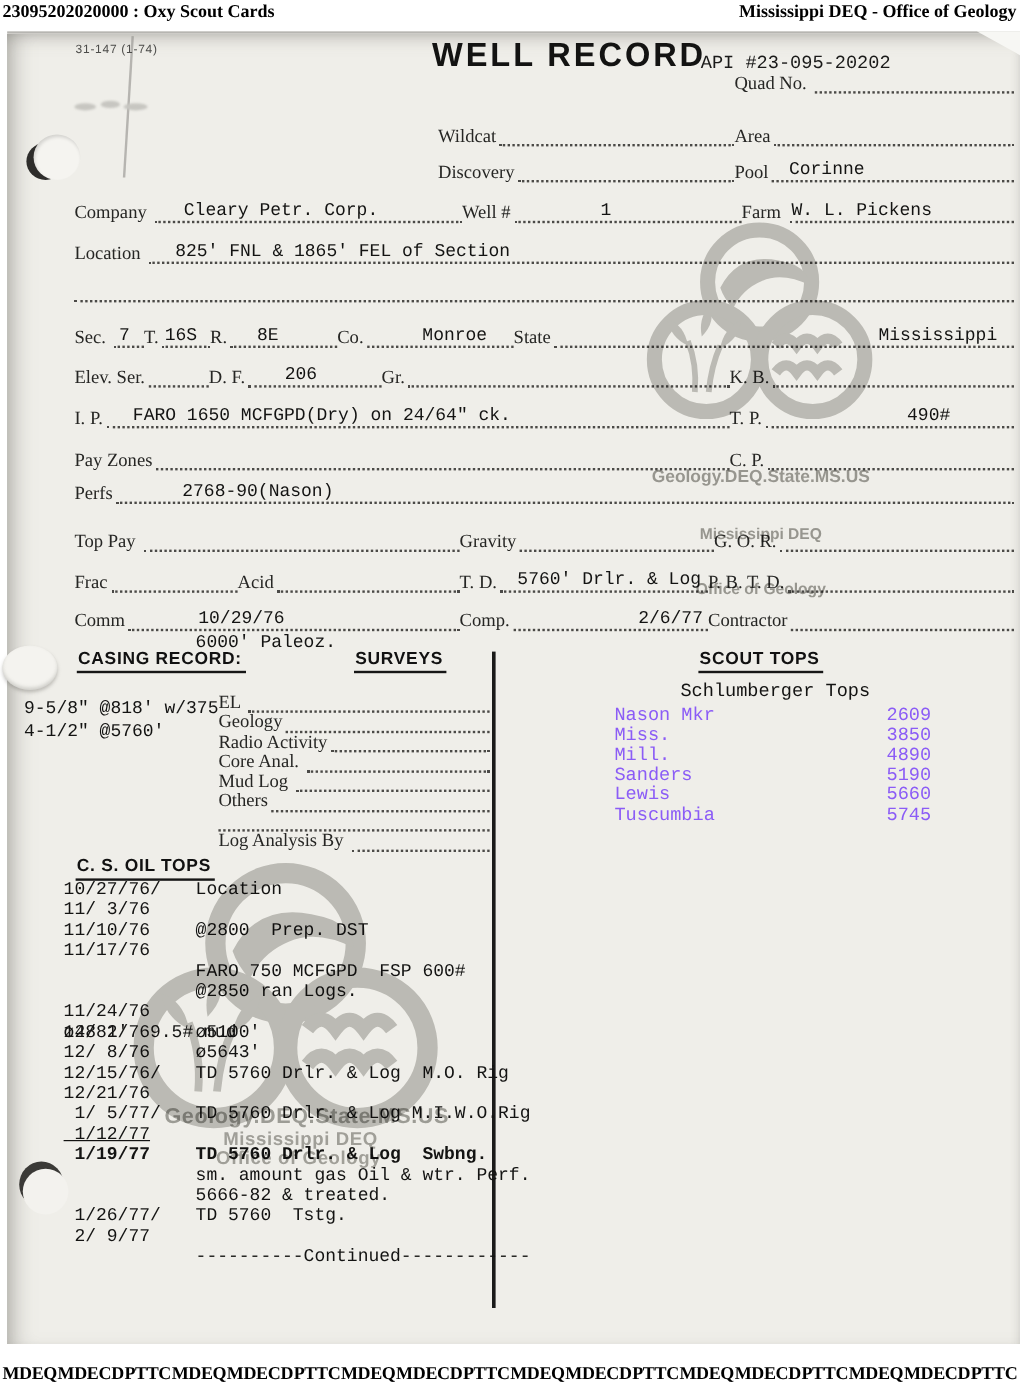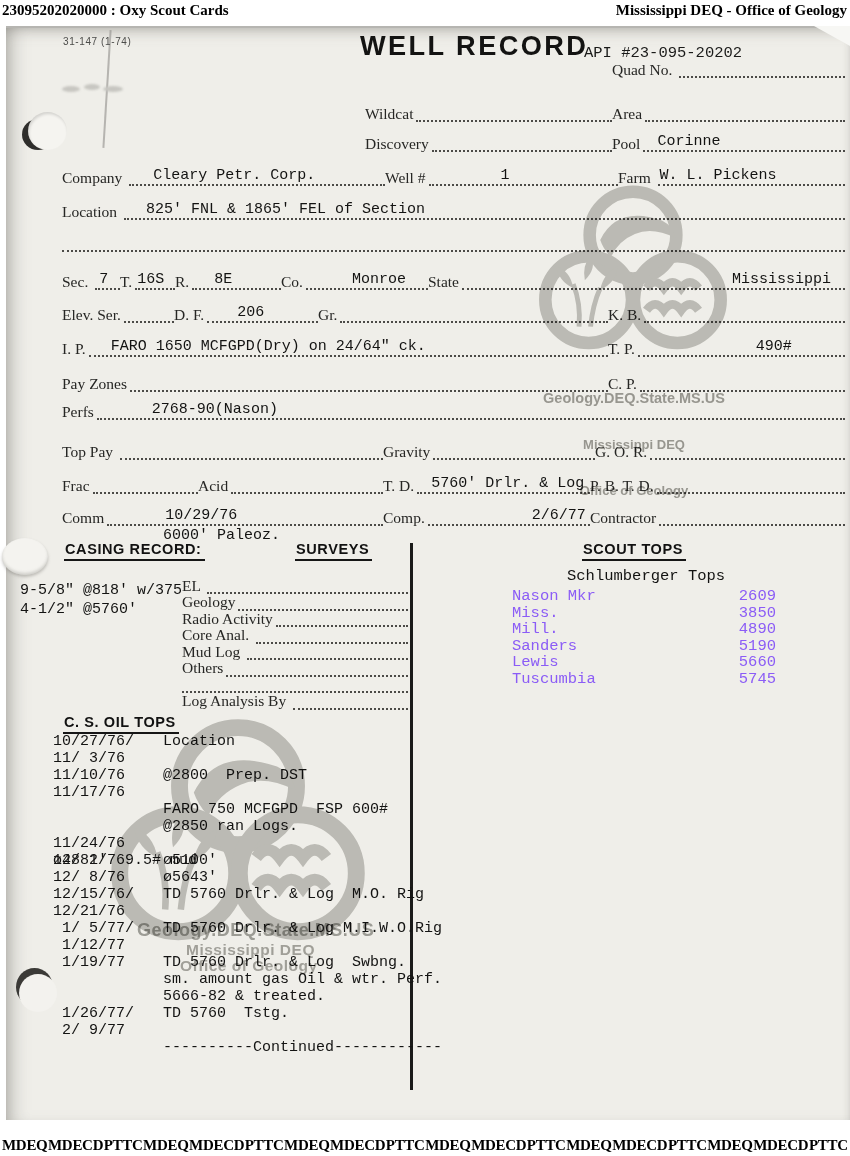--- a/index.html
+++ b/index.html
@@ -318,22 +318,22 @@
     <div class="oilrow" style="top: 767px;"><span class="od">11/10/76</span><span>@2800  Prep. DST</span></div>
     <div class="oilrow" style="top: 784px;"><span class="od">11/17/76</span></div>
     <div class="oilrow" style="top: 801px;"><span class="od"></span><span>FARO 750 MCFGPD  FSP 600#</span></div>
     <div class="oilrow" style="top: 818px;"><span class="od"></span><span>@2850 ran Logs.</span></div>
     <div class="oilrow" style="top: 835px; flex-direction: column;"><span class="od">11/24/76</span><span>ø4882'  9.5# mud</span></div>
     <div class="oilrow" style="top: 852px;"><span class="od">12/ 1/76</span><span>ø5100'</span></div>
     <div class="oilrow" style="top: 869px;"><span class="od">12/ 8/76</span><span>ø5643'</span></div>
     <div class="oilrow" style="top: 886px;"><span class="od">12/15/76/</span><span>TD 5760 Drlr. &amp; Log  M.O. Rig</span></div>
     <div class="oilrow" style="top: 903px;"><span class="od">12/21/76</span><span></span></div>
     <div class="oilrow" style="top: 920px;"><span class="od"> 1/ 5/77/</span><span>TD 5760 Drlr. &amp; Log M.I.W.O.Rig</span></div>
-    <div class="oilrow" style="top: 937px;"><span class="od"> 1/12/77</span><span></span></div>
-    <div class="oilrow" style="top: 954px;"><span class="od"> 1/19/77</span><span>TD 5760 Drlr. &amp; Log  Swbng.</span></div>
+    <div class="oilrow" style="top: 937px; text-decoration: underline;"><span class="od"> 1/12/77</span><span></span></div>
+    <div class="oilrow" style="top: 954px; font-weight: bold;"><span class="od"> 1/19/77</span><span>TD 5760 Drlr. &amp; Log  Swbng.</span></div>
     <div class="oilrow" style="top: 971px;"><span class="od"></span><span>sm. amount gas Oil &amp; wtr. Perf.</span></div>
     <div class="oilrow" style="top: 988px;"><span class="od"></span><span>5666-82 &amp; treated.</span></div>
     <div class="oilrow" style="top: 1005px;"><span class="od"> 1/26/77/</span><span>TD 5760  Tstg.</span></div>
     <div class="oilrow" style="top: 1022px;"><span class="od"> 2/ 9/77</span><span></span></div>
     <div class="oilrow" style="top: 1039px;"><span class="od"></span><span>----------Continued------------</span></div>
   </div>
 
 <svg class="wm" style="left:527px;top:180px" width="212" height="193" viewBox="0 0 220 200">
   <g fill="none" stroke="currentColor" stroke-width="13">
     <circle cx="110" cy="57" r="45"></circle>

